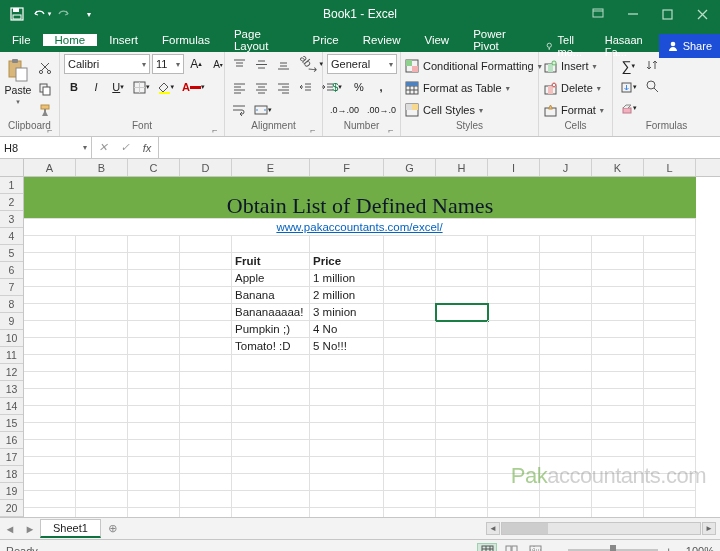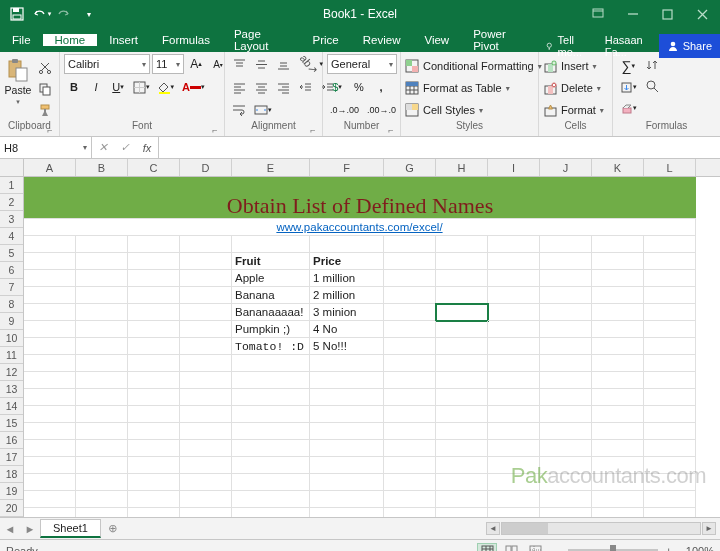--- a/index.html
+++ b/index.html
@@ -52,21 +52,21 @@
 
 .gridwrap { position: relative; height: 358px; overflow: hidden; background: #fff; }
 .corner { position: absolute; left: 0; top: 0; width: 24px; height: 18px; background: #f0f0f0; border-right: 1px solid #c6c6c6; border-bottom: 1px solid #c6c6c6; }
 .colhdrs { position: absolute; left: 24px; top: 0; right: 0; height: 18px; display: flex; background: #f0f0f0; border-bottom: 1px solid #c6c6c6; }
 .colhdr { border-right: 1px solid #d0d0d0; display: flex; align-items: center; justify-content: center; color: #555; font-size: 11px; }
 .rowhdrs { position: absolute; left: 0; top: 18px; width: 24px; background: #f0f0f0; border-right: 1px solid #c6c6c6; }
 .rowhdr { height: 17px; border-bottom: 1px solid #d0d0d0; display: flex; align-items: center; justify-content: center; color: #555; font-size: 10.5px; }
 .cells { position: absolute; left: 24px; top: 18px; right: 0; bottom: 0; }
 .cellrow { height: 17px; display: flex; }
 .cell { border-right: 1px solid #e0e0e0; border-bottom: 1px solid #e0e0e0; padding: 0 3px; font-size: 11.5px; display: flex; align-items: center; overflow: hidden; white-space: nowrap; }
-.banner { background: #70ad47; color: #7f1d1d; justify-content: center; font-size: 22px; font-family: "Segoe UI Light","Segoe UI"; border-right: none; }
+.banner { background: #70ad47; color: #0f172a; justify-content: center; font-size: 22px; font-family: "Segoe UI Light","Segoe UI"; border-right: none; }
 .linkrow { justify-content: center; }
 .linkrow a { color: #0563c1; text-decoration: underline; font-size: 11.5px; }
 .bold { font-weight: 700; }
 .activecell { outline: 2px solid #1a7f45; outline-offset: -1px; }
 
 
 .sheettabs { height: 22px; background: #f3f3f3; border-top: 1px solid #c6c6c6; display: flex; align-items: center; font-size: 11px; }
 .sheettabs .navb { width: 20px; display: flex; align-items: center; justify-content: center; color: #888; }
 .sheettab { padding: 2px 12px; background: #fff; border: 1px solid #c6c6c6; border-bottom: 2px solid #0e7340; margin-bottom: -1px; position: relative; top: -1px; }
 .addsheet { width: 24px; display: flex; align-items: center; justify-content: center; color: #888; }
@@ -622,21 +622,21 @@
         <div class="cell" style="width: 52px;"></div>
         <div class="cell" style="width: 52px;"></div>
         <div class="cell" style="width: 52px;"></div>
         <div class="cell" style="width: 52px;"></div>
       </div>
       <div class="cellrow">
         <div class="cell" style="width: 52px;"></div>
         <div class="cell" style="width: 52px;"></div>
         <div class="cell" style="width: 52px;"></div>
         <div class="cell" style="width: 52px;"></div>
-        <div class="cell" style="width: 78px; font-family: Liberation Mono, monospace;">Tomato! :D</div>
+        <div class="cell" style="width: 78px;">Tomato! :D</div>
         <div class="cell" style="width: 74px;">5 No!!!</div>
         <div class="cell" style="width: 52px;"></div>
         <div class="cell" style="width: 52px;"></div>
         <div class="cell" style="width: 52px;"></div>
         <div class="cell" style="width: 52px;"></div>
         <div class="cell" style="width: 52px;"></div>
         <div class="cell" style="width: 52px;"></div>
       </div>
       <div class="cellrow">
         <div class="cell" style="width: 52px;"></div>

